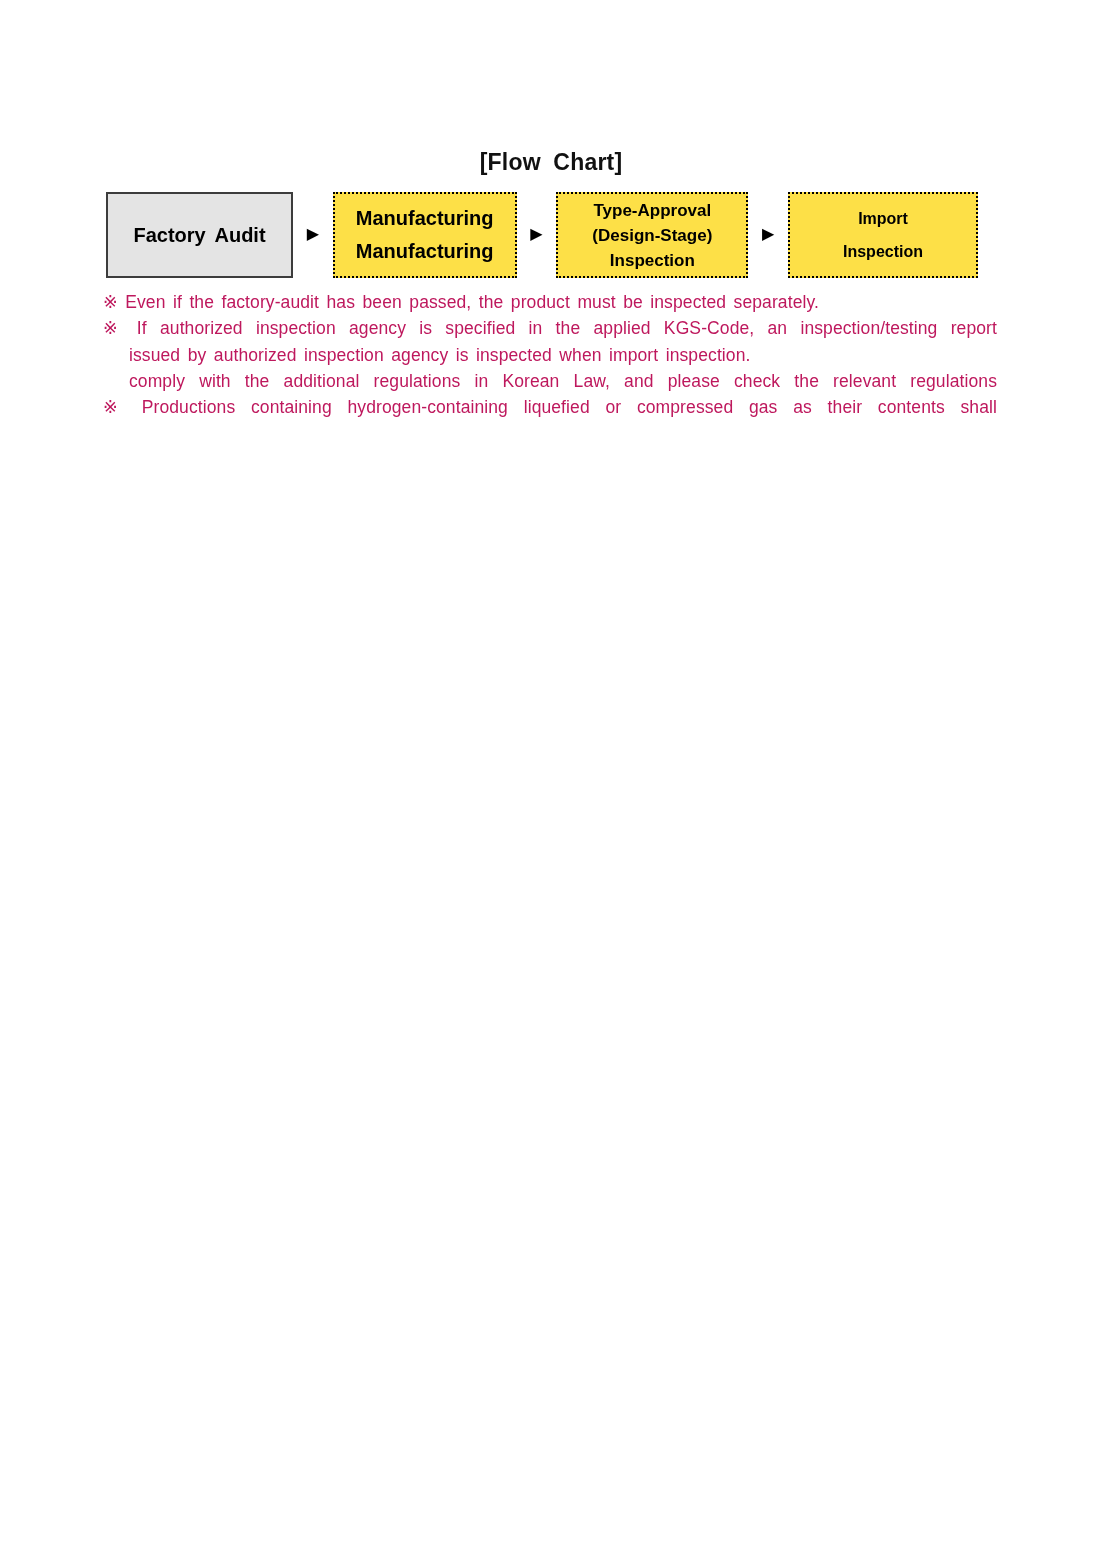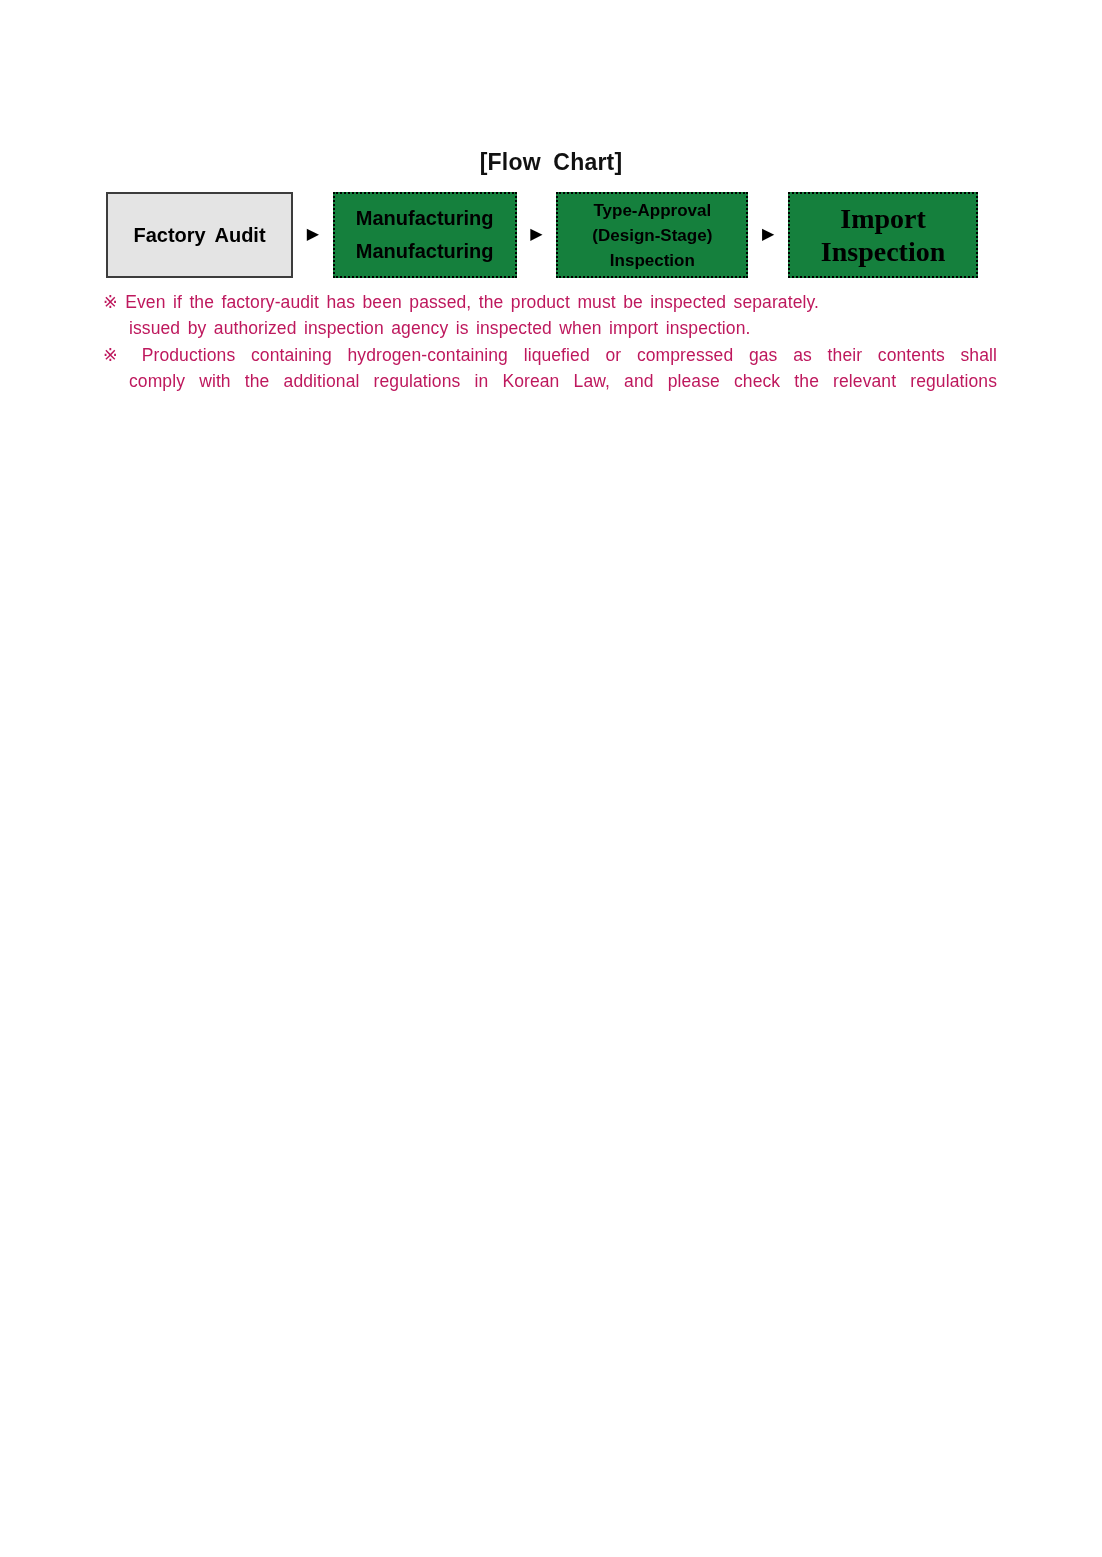--- a/index.html
+++ b/index.html
@@ -51,25 +51,25 @@
     word-spacing: 4px;
   }
   .step-solid {
     width: 187px;
     border: 2px solid #3c3c3c;
     background: #e4e4e4;
     font-size: 20px;
   }
   .step-dotted {
     border: 2.5px dotted #000000;
-    background: #15803d;
+    background: #fde047;
   }
   .step-mfg    { width: 184px; font-size: 20px;   line-height: 33px; }
   .step-type   { width: 192px; font-size: 17px; line-height: 25px; }
-  .step-import { width: 190px; font-size: 28px;   line-height: 33px; font-family: Liberation Serif, serif; }
+  .step-import { width: 190px; font-size: 16px;   line-height: 33px; }
   .flow-arrow {
     flex: 1;
     align-self: center;
     text-align: center;
     font-size: 16px;
     color: #000000;
     line-height: 1;
     padding-bottom: 2px;
   }
 
@@ -124,18 +124,19 @@
 
     <div class="step step-dotted step-import">
       <div class="step-line">Import</div>
       <div class="step-line">Inspection</div>
     </div>
 
   </div>
 
   <div class="notes">
     <div class="note-line">※ Even if the factory-audit has been passed, the product must be inspected separately.</div>
+    <div class="note-line j">※ If authorized inspection agency is specified in the applied KGS-Code, an inspection/testing report</div>
     <div class="note-line cont">issued by authorized inspection agency is inspected when import inspection.</div>
+    <div class="note-line cont j">comply with the additional regulations in Korean Law, and please check the relevant regulations</div>
     <div class="note-line j">※ Productions containing hydrogen-containing liquefied or compressed gas as their contents shall</div>
-    <div class="note-line cont j">comply with the additional regulations in Korean Law, and please check the relevant regulations</div>
   </div>
 
 </div>
 
 </body></html>

